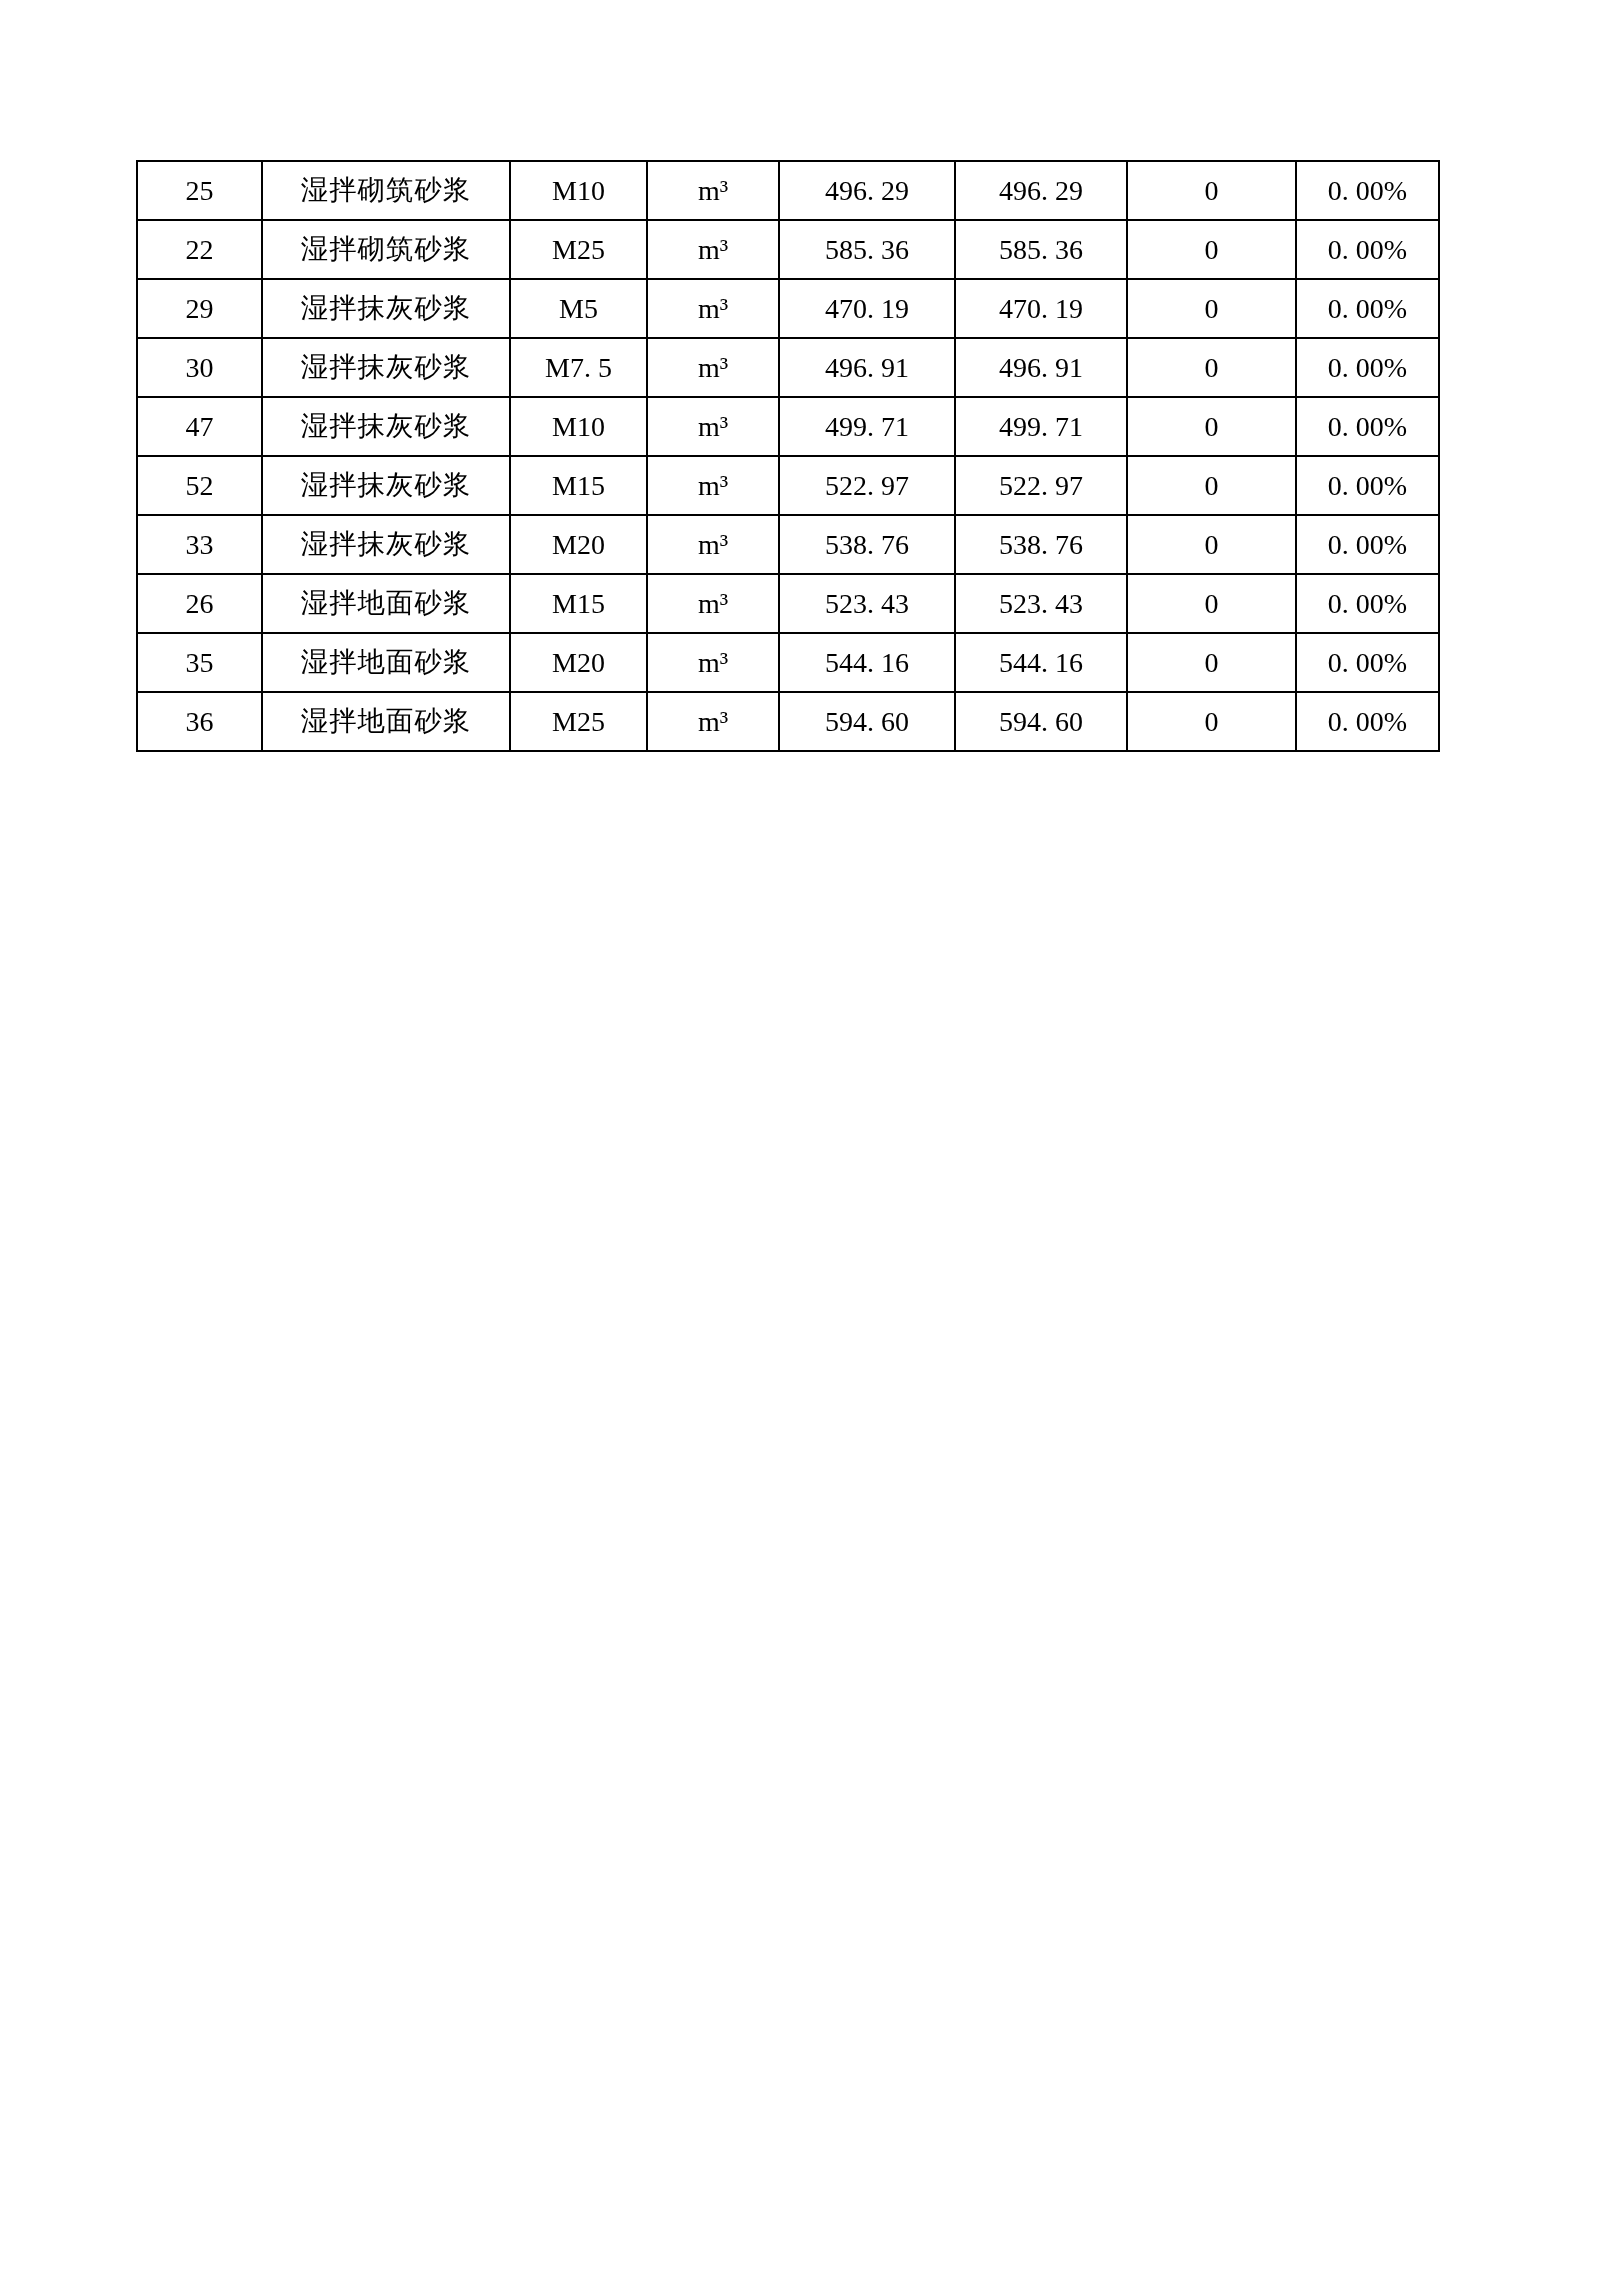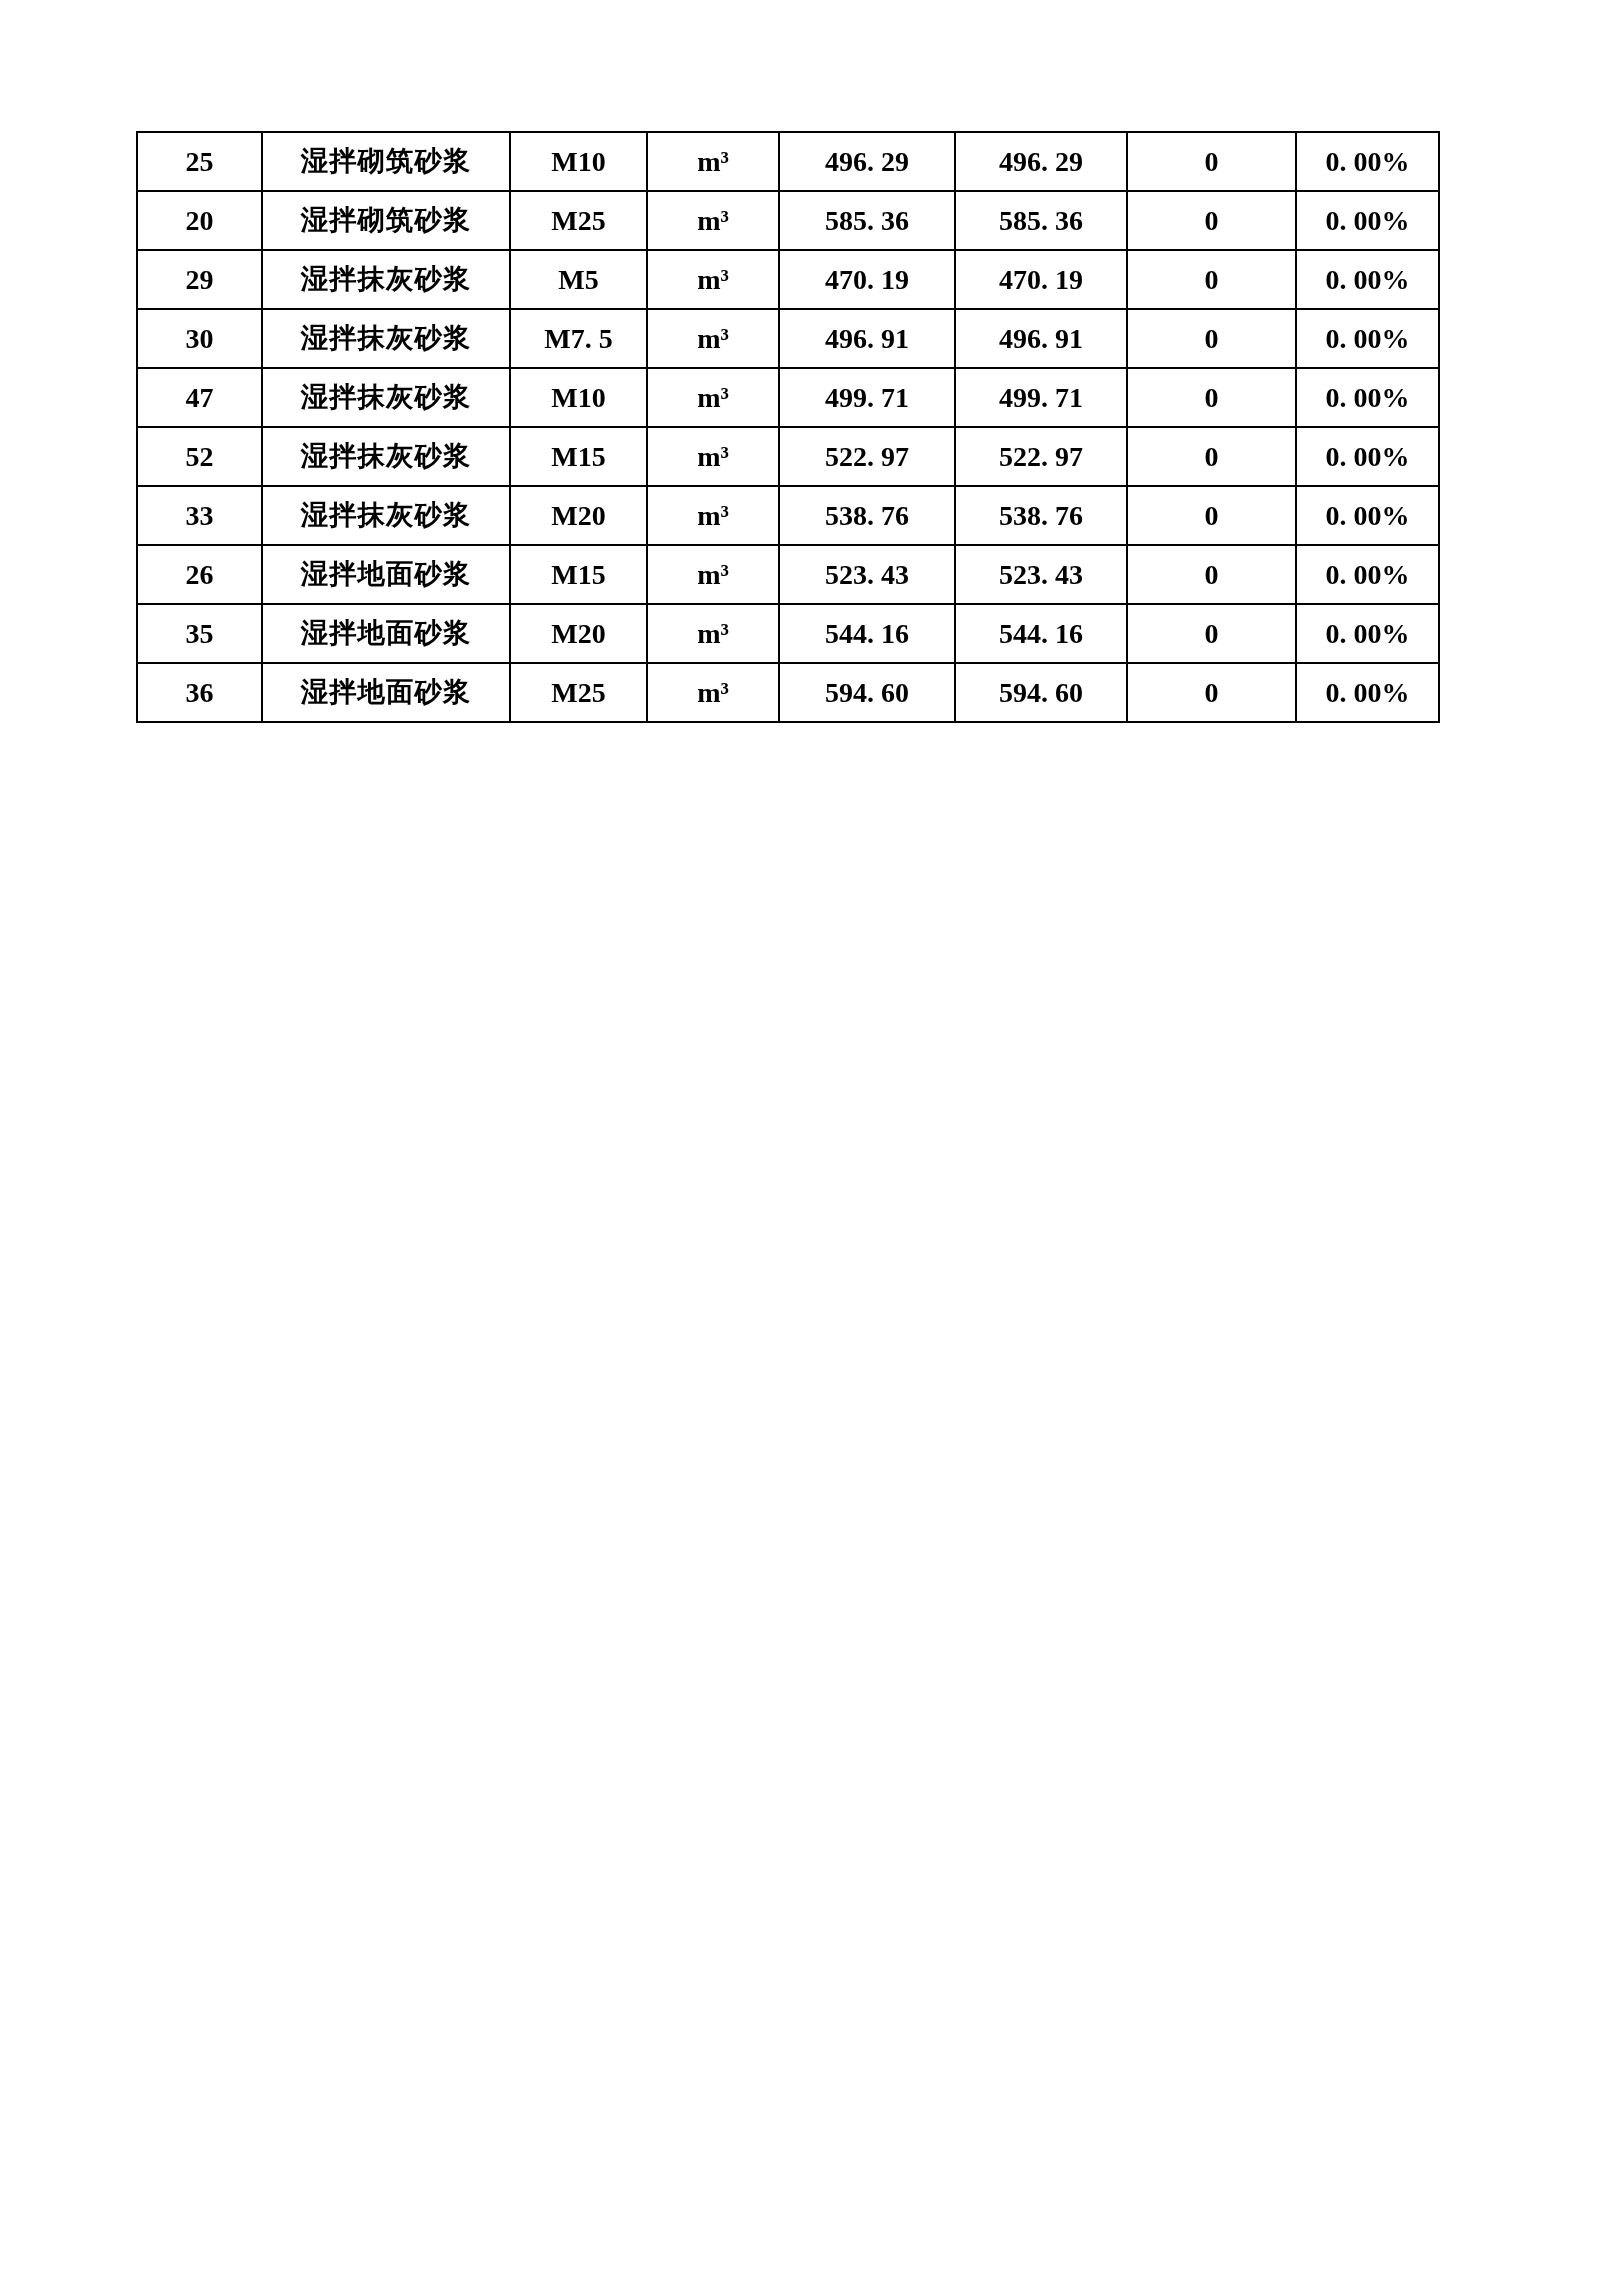--- a/index.html
+++ b/index.html
@@ -16,25 +16,24 @@
   .page {
     position: relative;
     width: 1620px;
     height: 2292px;
     background: #ffffff;
     overflow: hidden;
   }
   table.price-table {
     position: absolute;
     left: 136px;
-    top: 131px;
+    top: 160px;
     width: 1303px;
     border-collapse: collapse;
     table-layout: fixed;
-    font-weight: bold;
   }
   table.price-table td {
     border: 2.9px solid #000000;
     height: 57px;
     padding: 0;
     text-align: center;
     vertical-align: middle;
     font-size: 28px;
     line-height: 1;
     color: #000000;
@@ -67,21 +66,21 @@
         <td>25</td>
         <td class="name-cell">湿拌砌筑砂浆</td>
         <td>M10</td>
         <td>m³</td>
         <td>496. 29</td>
         <td>496. 29</td>
         <td>0</td>
         <td>0. 00%</td>
       </tr>
         <tr>
-        <td>20</td>
+        <td>22</td>
         <td class="name-cell">湿拌砌筑砂浆</td>
         <td>M25</td>
         <td>m³</td>
         <td>585. 36</td>
         <td>585. 36</td>
         <td>0</td>
         <td>0. 00%</td>
       </tr>
         <tr>
         <td>29</td>

